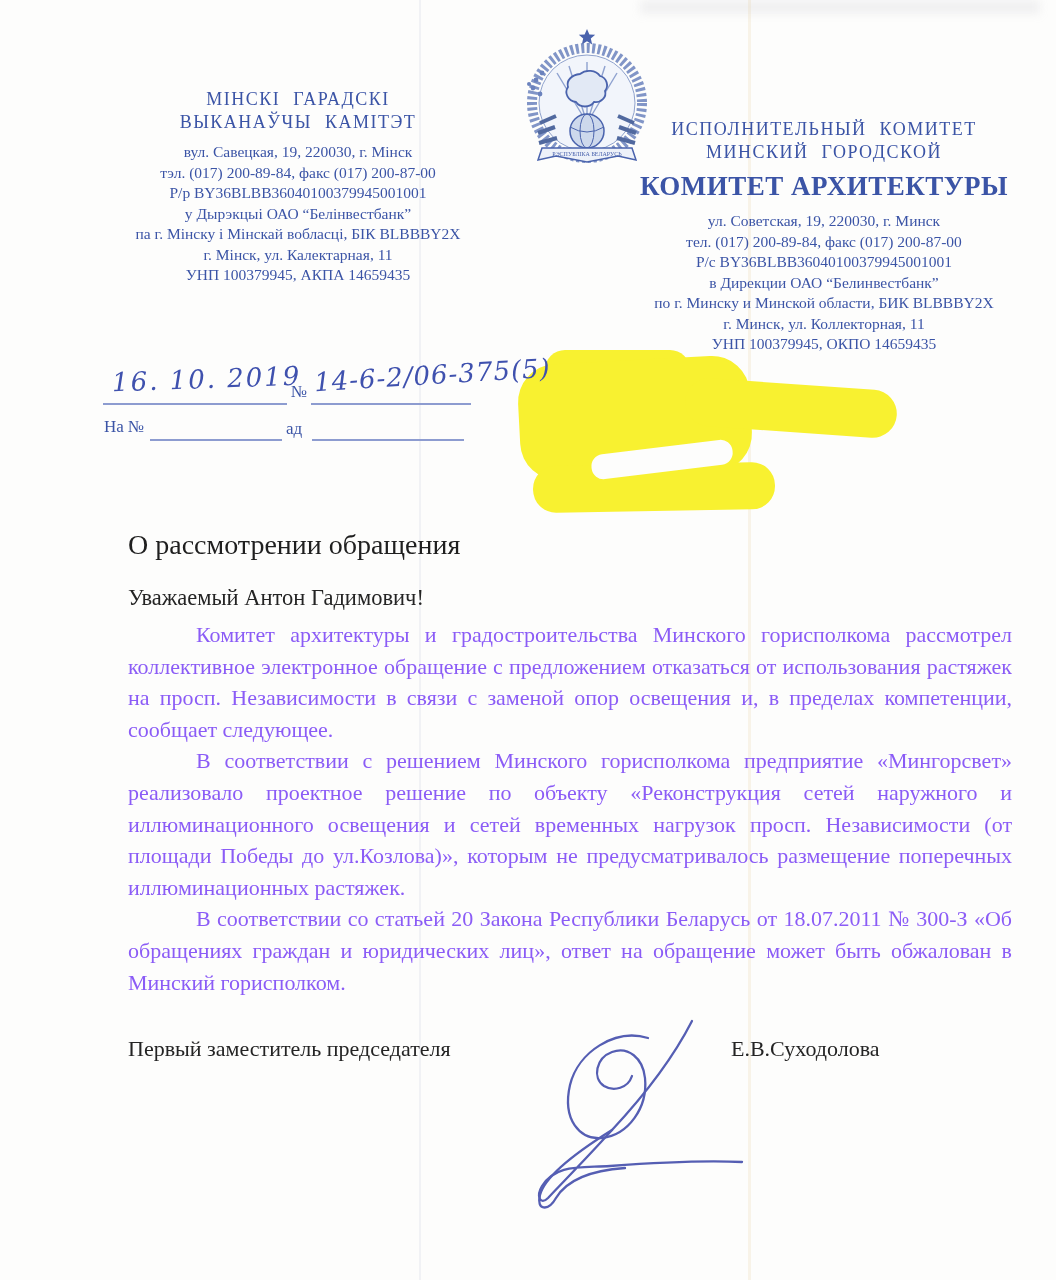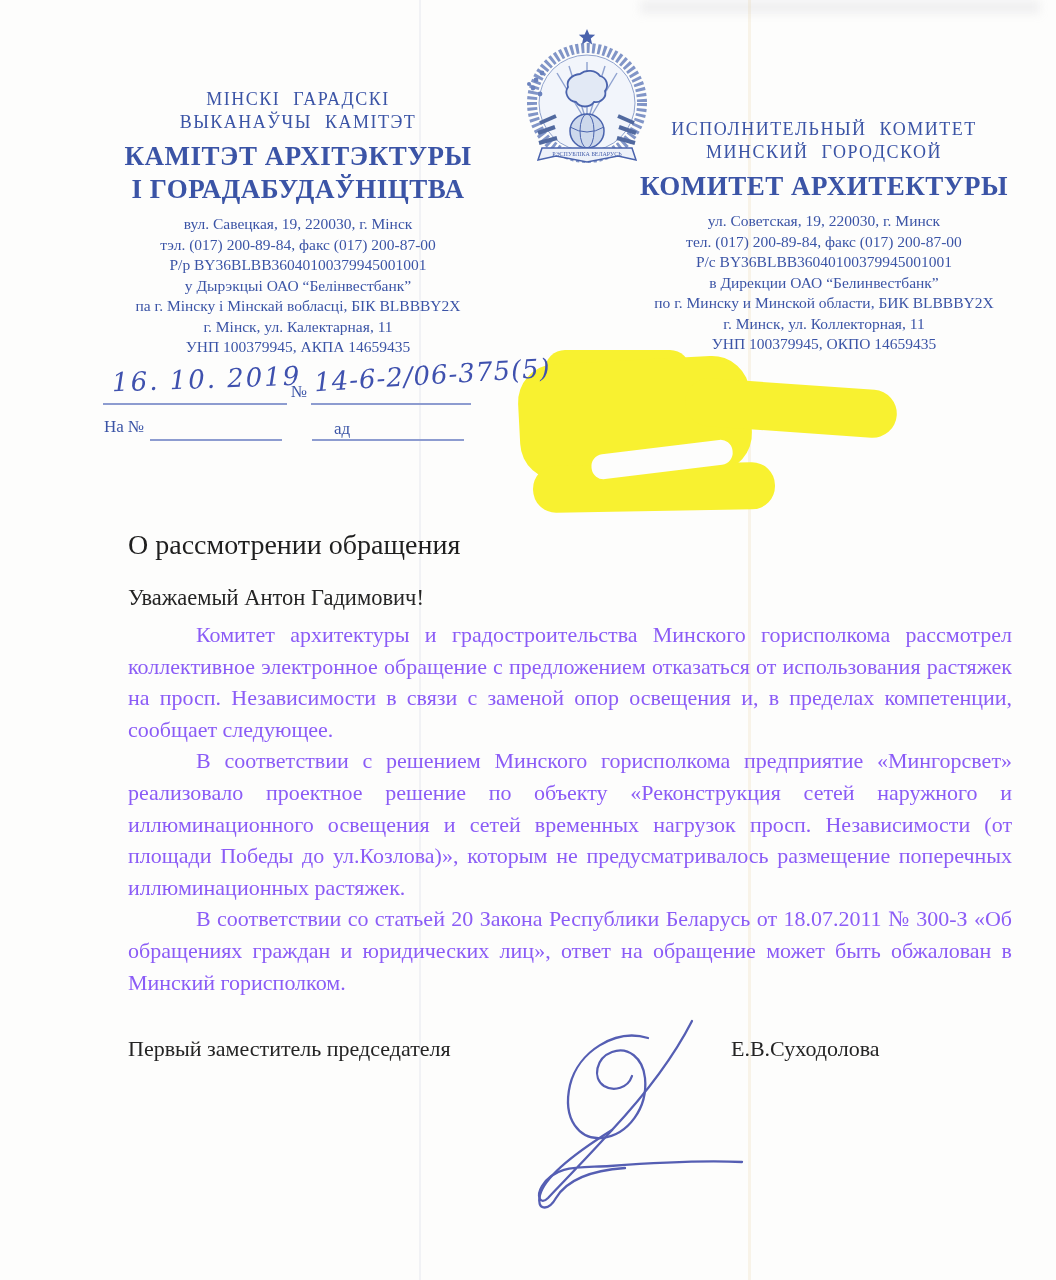--- a/index.html
+++ b/index.html
@@ -25,21 +25,21 @@
   .hdr-details div{white-space:nowrap;}
 
   
   .hand{position:absolute;color:#3f51ae;font-style:italic;
     font-family:"DejaVu Serif", serif;}
   .hand-date{left:112px;top:364px;font-size:26px;transform:rotate(-2deg);letter-spacing:2px;}
   .hand-number{left:314px;top:360px;font-size:26px;transform:rotate(-3.5deg);letter-spacing:1px;white-space:nowrap;z-index:5;}
   .pr-label{position:absolute;color:#3b54a6;font-size:17px;}
   .no-sign{left:291px;top:382px;}
   .na-no{left:104px;top:417px;}
-  .ad-label{left:286px;top:419px;margin-left:48px;}
+  .ad-label{left:286px;top:419px;}
   .rule{position:absolute;height:1.5px;background:#8d9cd0;}
   .rule-date{left:103px;top:403px;width:184px;}
   .rule-number{left:311px;top:403px;width:160px;}
   .rule-na{left:150px;top:439px;width:132px;}
   .rule-ad{left:312px;top:439px;width:152px;}
 
   
   .subject{position:absolute;left:128px;top:529px;font-size:28px;color:#1f1f1f;}
   .salutation{position:absolute;left:128px;top:585px;width:884px;text-align:left;
     font-size:22.5px;color:#242424;}
@@ -93,24 +93,20 @@
     <ellipse cx="75" cy="103" rx="7" ry="17" fill="none" stroke="#4a63ad" stroke-width="1"></ellipse>
     <path d="M58,99 Q75,109 92,99" fill="none" stroke="#4a63ad" stroke-width="1"></path>
     <path d="M30,120 L120,120 L124,132 L106,128 L75,134 L44,128 L26,132 Z" fill="#edf1f9" stroke="#4a63ad" stroke-width="1.5"></path>
     <text x="75" y="128" text-anchor="middle" font-size="6" fill="#4a63ad">РЭСПУБЛІКА БЕЛАРУСЬ</text>
   </svg>
 
   <div class="hdr-col hdr-left">
     <div class="hdr-parent">
       <div>МІНСКІ ГАРАДСКІ</div>
       <div>ВЫКАНАЎЧЫ КАМІТЭТ</div>
-    </div>
-    <div class="hdr-org">
-      <div>КАМІТЭТ АРХІТЭКТУРЫ</div>
-      <div>І ГОРАДАБУДАЎНІЦТВА</div>
     </div>
     <div class="hdr-details">
       <div>вул. Савецкая, 19, 220030, г. Мінск</div>
       <div>тэл. (017) 200-89-84, факс (017) 200-87-00</div>
       <div>Р/р BY36BLBB36040100379945001001</div>
       <div>у Дырэкцыі ОАО “Белінвестбанк”</div>
       <div>па г. Мінску і Мінскай вобласці, БІК BLBBBY2X</div>
       <div>г. Мінск, ул. Калектарная, 11</div>
       <div>УНП 100379945, АКПА 14659435</div>
     </div>

